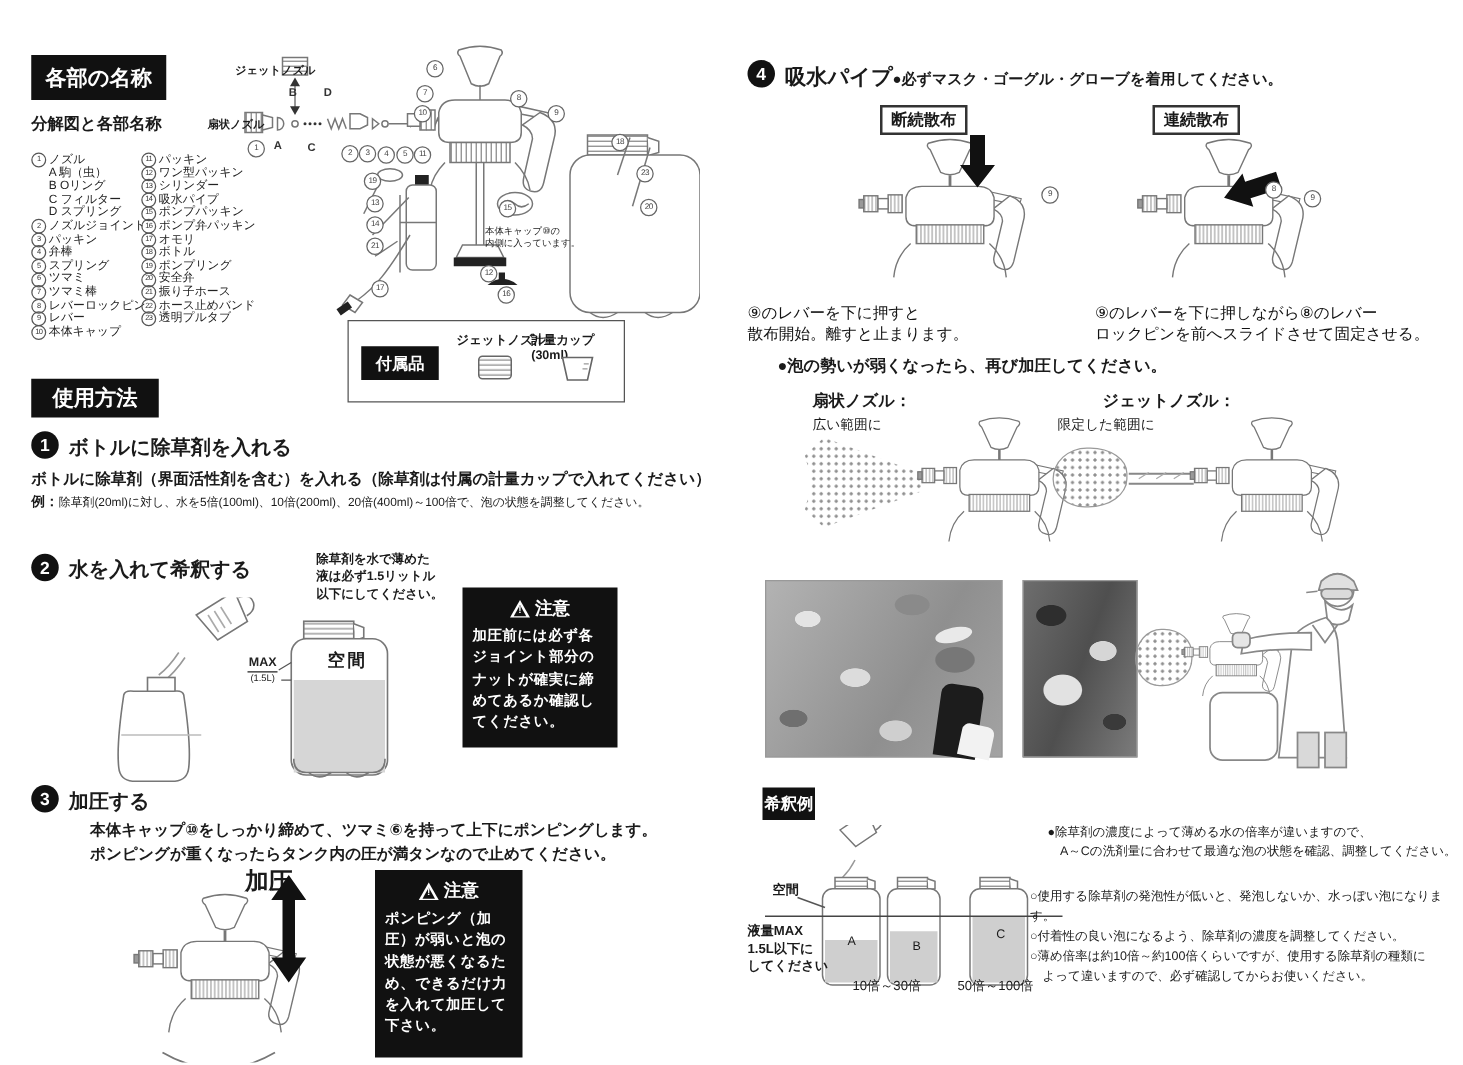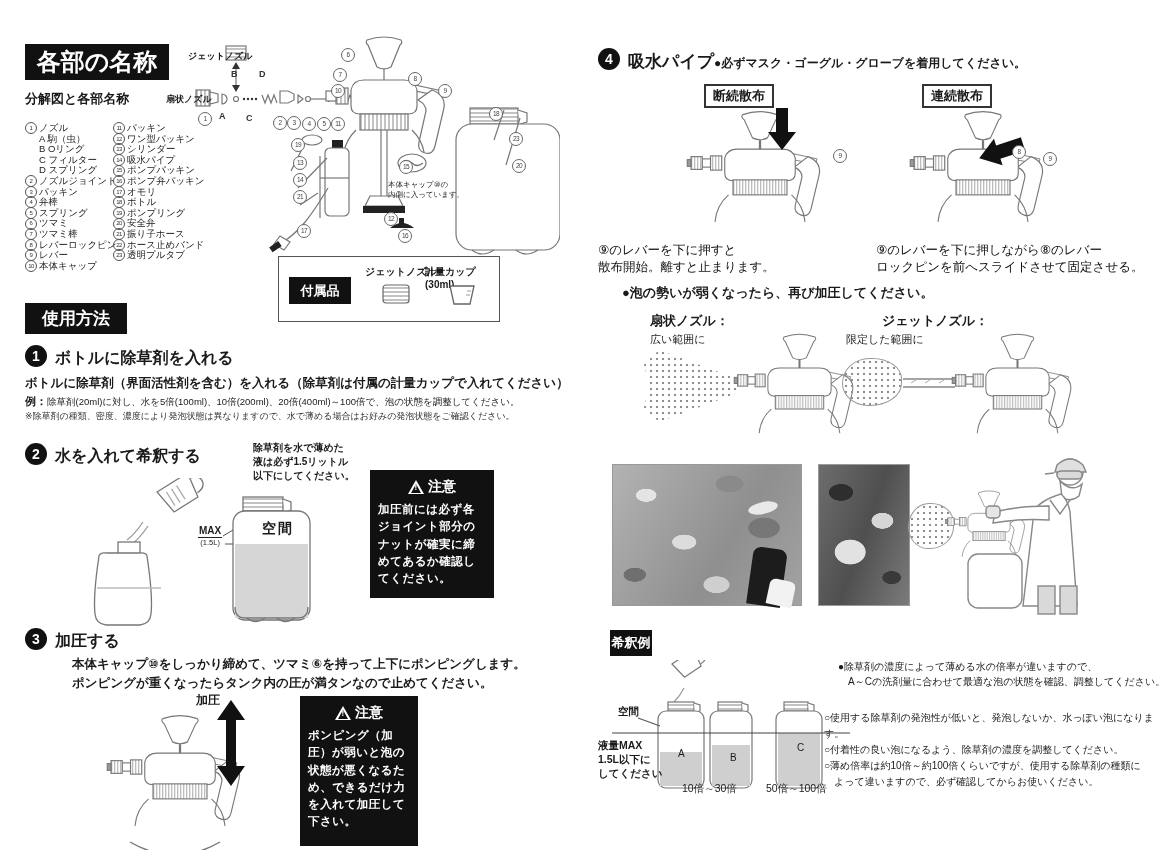--- a/index.html
+++ b/index.html
@@ -64,21 +64,21 @@
           <rect x="23" y="65" width="11" height="11"></rect>
           <rect x="8" y="62" width="15" height="17" fill="url(#ribs)"></rect>
           <rect x="3" y="66" width="5" height="9" fill="#999"></rect>
           <rect x="64" y="93" width="72" height="20" fill="url(#ribs)"></rect>
           <path d="M58,113 q-16,14 -18,36 M142,113 q16,14 18,36" fill="none"></path>
         </g>
       </symbol>
     </defs>
   </svg>
 
-  <div class="abs blackbox" style="left:25px;top:44px;width:144px;height:36px;font-size:24px;">各部の名称</div>
+  <div class="abs blackbox" style="left:25px;top:44px;width:108px;height:36px;font-size:17px;">各部の名称</div>
 
   <div class="abs" style="left:25px;top:90px;font-size:13px;font-weight:bold;">分解図と各部名称</div>
 
   <svg class="abs" style="left:160px;top:28px;" width="400" height="230" viewBox="0 0 400 230">
     <g stroke="#777" stroke-width="1.2" fill="none">
       <rect x="66" y="18" width="20" height="14" fill="url(#hribs)"></rect>
       <line x1="76" y1="38" x2="76" y2="60"></line>
       <polygon points="72,41 80,41 76,34" fill="#333" stroke="none"></polygon>
       <polygon points="72,57 80,57 76,64" fill="#333" stroke="none"></polygon>
       <rect x="36" y="62" width="14" height="16" fill="url(#ribs)"></rect>
@@ -264,21 +264,20 @@
   </div>
 
   <div class="abs blackbox" style="left:25px;top:303px;width:102px;height:31px;font-size:17px;">使用方法</div>
 
   <div class="abs step-circle" style="left:25px;top:345px;">1</div>
   <div class="abs step-title" style="left:55px;top:348px;">ボトルに除草剤を入れる</div>
   <div class="abs" style="left:25px;top:375px;font-size:12.5px;font-weight:600;">ボトルに除草剤（界面活性剤を含む）を入れる（除草剤は付属の計量カップで入れてください）</div>
   <div class="abs" style="left:25px;top:394px;font-size:9.5px;">
     <span style="font-size:11px;font-weight:bold;">例：</span><span>除草剤(20ml)に対し、水を5倍(100ml)、10倍(200ml)、20倍(400ml)～100倍で、泡の状態を調整してください。</span>
   </div>
-  <div class="abs" style="left:25px;top:410px;font-size:9px;color:#333;">※除草剤の種類、密度、濃度により発泡状態は異なりますので、水で薄める場合はお好みの発泡状態をご確認ください。</div>
 
   <div class="abs step-circle" style="left:25px;top:443px;">2</div>
   <div class="abs step-title" style="left:55px;top:446px;">水を入れて希釈する</div>
   <div class="abs pre" style="left:253px;top:441px;font-size:10px;font-weight:bold;line-height:1.4;">除草剤を水で薄めた
 液は必ず1.5リットル
 以下にしてください。</div>
 
   <svg class="abs" style="left:85px;top:478px;" width="290" height="152" viewBox="0 0 290 152">
     <g stroke="#777" stroke-width="1.3" fill="#fff">
       <g transform="translate(72,14) rotate(-32)">
@@ -316,21 +315,21 @@
         </span>
       <span>注意</span>
     </div>
     <div class="warn-body">加圧前には必ず各ジョイント部分のナットが確実に締めてあるか確認してください。</div>
   </div>
 
   <div class="abs step-circle" style="left:25px;top:628px;">3</div>
   <div class="abs step-title" style="left:55px;top:631px;">加圧する</div>
   <div class="abs pre" style="left:72px;top:655px;font-size:12.5px;font-weight:600;line-height:1.5;">本体キャップ⑩をしっかり締めて、ツマミ⑥を持って上下にポンピングします。
 ポンピングが重くなったらタンク内の圧が満タンなので止めてください。</div>
-  <span class="abs" style="left:196px;top:692px;font-size:12px;font-weight:bold;">加圧</span>
+  <span class="abs" style="left:196px;top:692px;font-size:19px;font-weight:bold;">加圧</span>
 
   <svg class="abs" style="left:100px;top:698px;" width="200" height="152" viewBox="0 0 200 152">
     <use href="#sym-sprayer" x="5" y="16" width="150" height="124"></use>
     <path d="M30,144 q45,26 90,0" fill="none" stroke="#777" stroke-width="1.4"></path>
     <polygon points="131,2 145,22 136,22 136,68 145,68 131,88 117,68 126,68 126,22 117,22" fill="#111"></polygon>
   </svg>
 
   <div class="abs warnbox" style="left:300px;top:696px;width:118px;height:150px;">
     <div class="warn-head">
       <span class="w-tri">

